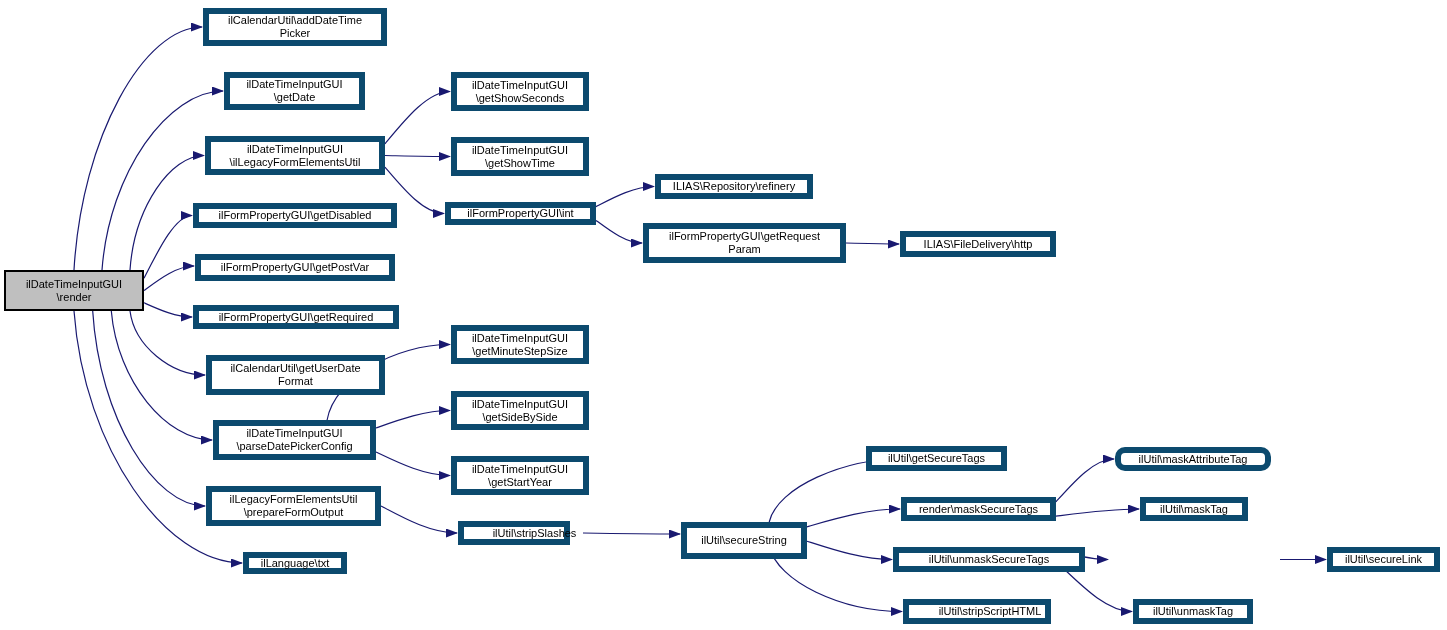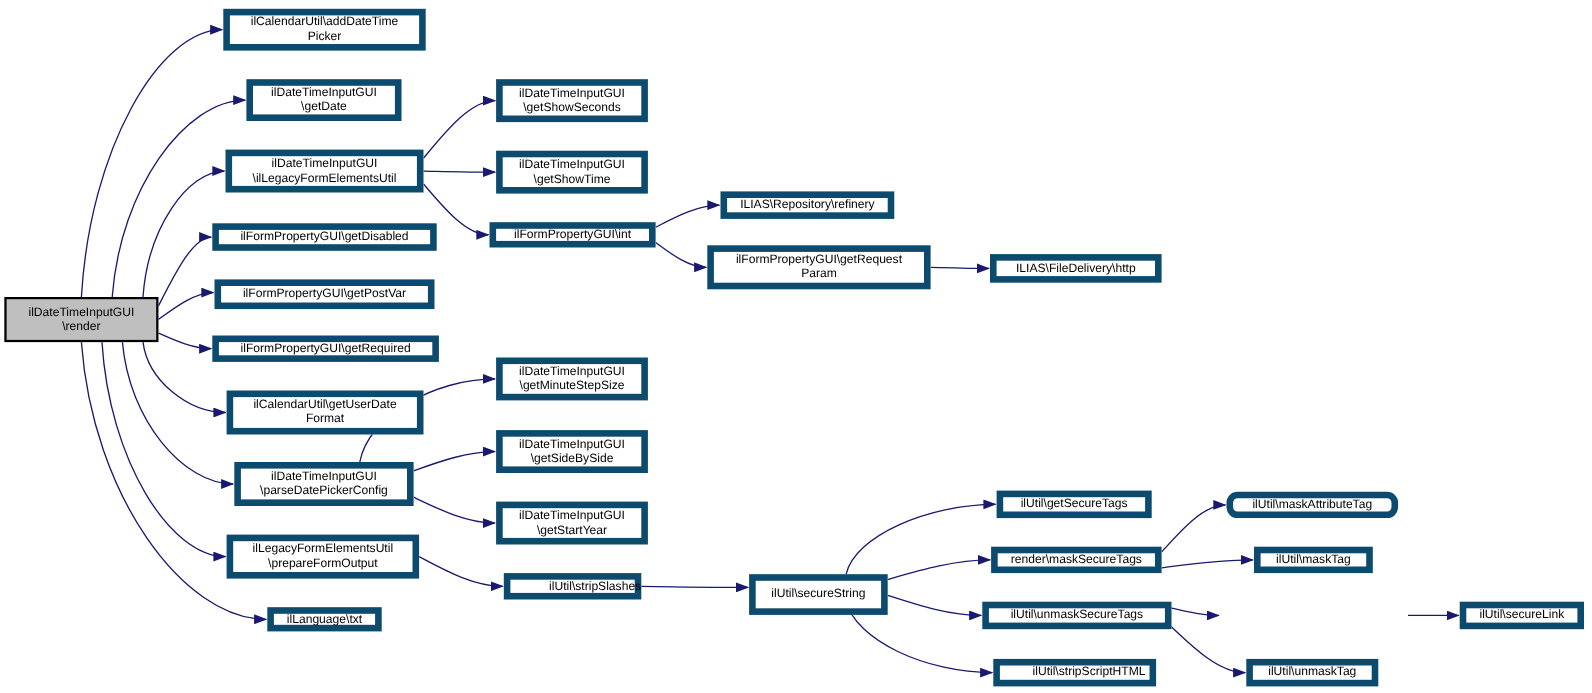--- a/index.html
+++ b/index.html
@@ -114,43 +114,43 @@
       <span class="nl">\getMinuteStepSize</span>
     </div>
     <div class="node" style="left: 451px; top: 391px; width: 138px; height: 39px;">
       <span class="nl">ilDateTimeInputGUI</span>
       <span class="nl">\getSideBySide</span>
     </div>
     <div class="node" style="left: 451px; top: 456px; width: 138px; height: 39px;">
       <span class="nl">ilDateTimeInputGUI</span>
       <span class="nl">\getStartYear</span>
     </div>
-    <div class="node" style="left: 458px; top: 521px; width: 125px; height: 24px; padding-left: 41px;">
+    <div class="node" style="left: 458px; top: 521px; width: 112px; height: 24px; padding-left: 41px;">
       <span class="nl">ilUtil\stripSlashes</span>
     </div>
     <div class="node" style="left: 643px; top: 223px; width: 203px; height: 40px;">
       <span class="nl">ilFormPropertyGUI\getRequest</span>
       <span class="nl">Param</span>
     </div>
     <div class="node" style="left: 655px; top: 174px; width: 158px; height: 25px;">
       <span class="nl">ILIAS\Repository\refinery</span>
     </div>
     <div class="node" style="left: 681px; top: 522px; width: 126px; height: 37px;">
       <span class="nl">ilUtil\secureString</span>
     </div>
     <div class="node" style="left: 900px; top: 231px; width: 156px; height: 26px;">
       <span class="nl">ILIAS\FileDelivery\http</span>
     </div>
-    <div class="node" style="left: 906px; top: 446px; width: 141px; height: 25px;">
+    <div class="node" style="left: 866px; top: 446px; width: 141px; height: 25px;">
       <span class="nl">ilUtil\getSecureTags</span>
     </div>
     <div class="node" style="left: 901px; top: 497px; width: 155px; height: 24px;">
       <span class="nl">render\maskSecureTags</span>
     </div>
-    <div class="node" style="left: 893px; top: 547px; width: 172px; height: 25px;">
+    <div class="node" style="left: 893px; top: 547px; width: 192px; height: 25px;">
       <span class="nl">ilUtil\unmaskSecureTags</span>
     </div>
     <div class="node" style="left: 903px; top: 599px; width: 148px; height: 25px; padding-left: 26px;">
       <span class="nl">ilUtil\stripScriptHTML</span>
     </div>
     <div class="node" style="left: 1115px; top: 447px; width: 156px; height: 24px; border-radius: 10px;">
       <span class="nl">ilUtil\maskAttributeTag</span>
     </div>
     <div class="node" style="left: 1140px; top: 497px; width: 108px; height: 24px;">
       <span class="nl">ilUtil\maskTag</span>

